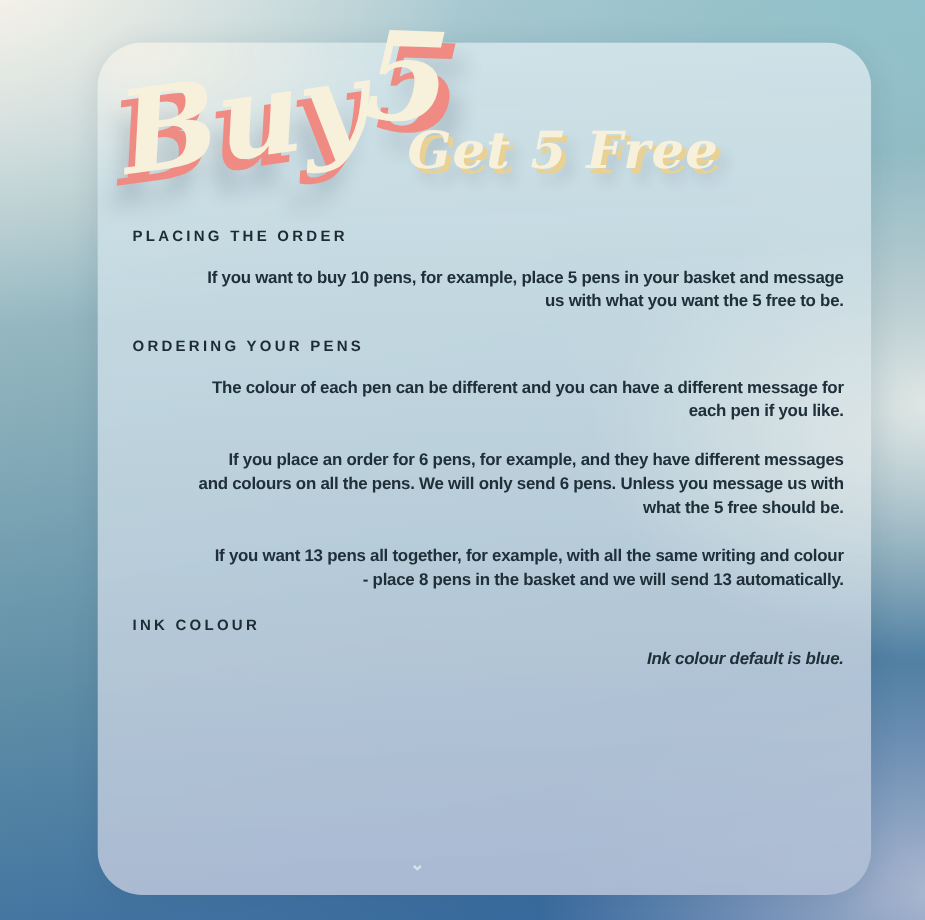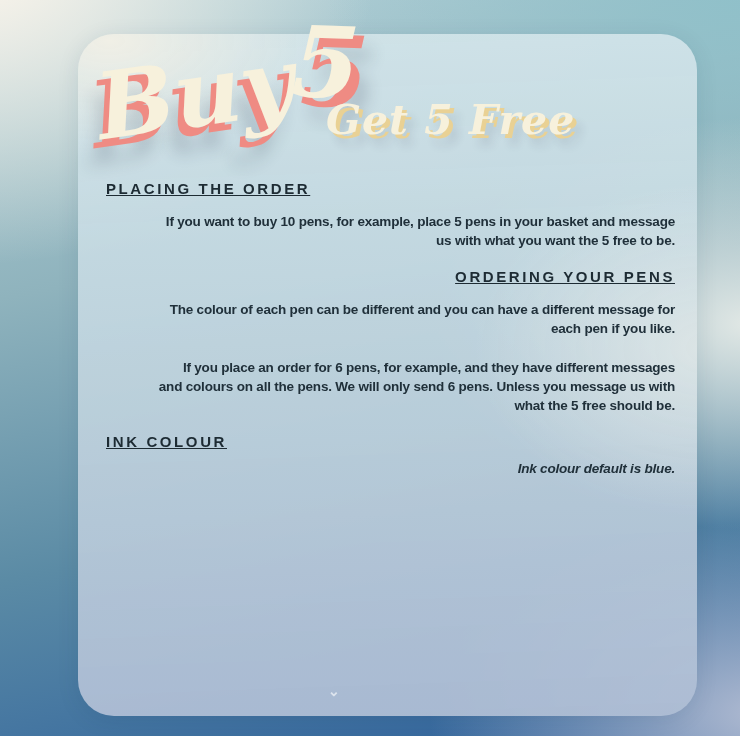--- a/index.html
+++ b/index.html
@@ -89,26 +89,25 @@
 
   
   .sections {
     position: absolute;
     left: 28px;
     right: 22px;
     top: 148px;
   }
 
   .section-heading {
-    font-size: 15px;
+    font-size: 12px;
     font-weight: 700;
     letter-spacing: 2.6px;
     margin: 0 0 16px 0;
     line-height: 14px;
-    text-decoration: underline;
   }
 
   .section-heading.spaced { margin-top: 17px; }
   .section-heading.tight  { margin-top: 14px; margin-bottom: 10px; }
 
   .para {
     font-size: 13.5px;
     font-weight: 700;
     letter-spacing: -0.2px;
     line-height: 19px;
@@ -140,27 +139,29 @@
     <div class="title-number" style="color: rgb(247, 241, 220);">5</div>
 
     <div class="subtitle" style="color: rgb(247, 241, 220);">Get 5 Free</div>
 
     <div class="sections">
 
       <h2 class="section-heading" style="color: rgb(29, 43, 51);">PLACING THE ORDER</h2>
       <p class="para" style="color: rgb(32, 48, 58);">If you want to buy 10 pens, for example, place 5 pens in your basket and message
 us with what you want the 5 free to be.</p>
 
-      <h2 class="section-heading spaced" style="color: rgb(29, 43, 51); text-align: right;">ORDERING YOUR PENS</h2>
+      <h2 class="section-heading spaced" style="color: rgb(29, 43, 51);">ORDERING YOUR PENS</h2>
       <p class="para" style="color: rgb(32, 48, 58);">The colour of each pen can be different and you can have a different message for
 each pen if you like.</p>
 
       <p class="para" style="color: rgb(32, 48, 58);">If you place an order for 6 pens, for example, and they have different messages
 and colours on all the pens. We will only send 6 pens. Unless you message us with
 what the 5 free should be.</p>
+      <p class="para" style="color: rgb(32, 48, 58);">If you want 13 pens all together, for example, with all the same writing and colour
+- place 8 pens in the basket and we will send 13 automatically.</p>
 
       <h2 class="section-heading tight" style="color: rgb(29, 43, 51);">INK COLOUR</h2>
       <p class="para" style="color: rgb(32, 48, 58); font-style: italic;">Ink colour default is blue.</p>
 
     </div>
 
     <div class="chevron">⌄</div>
 
   </div>
 </div>

